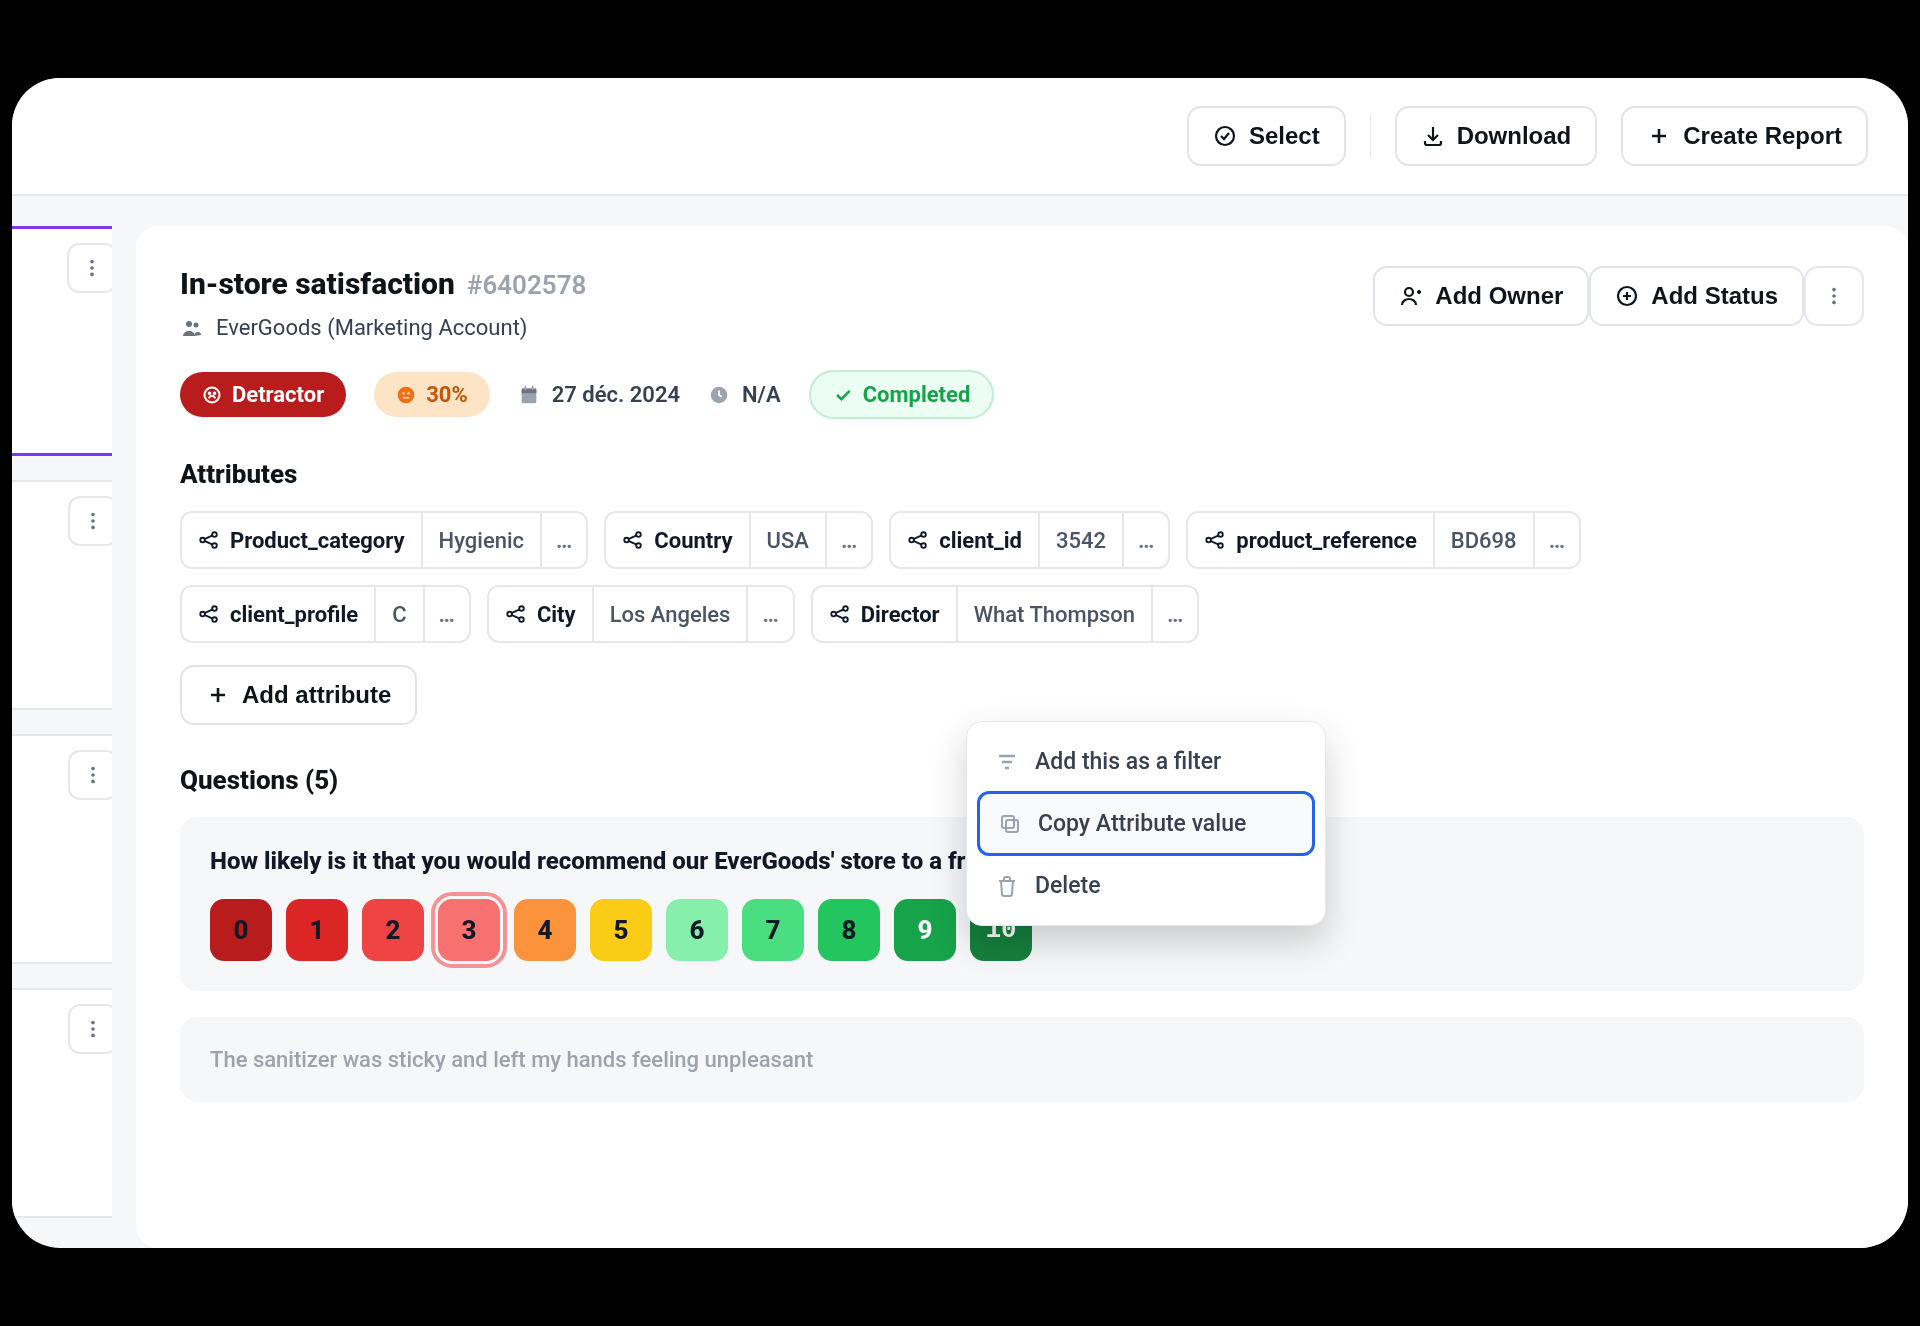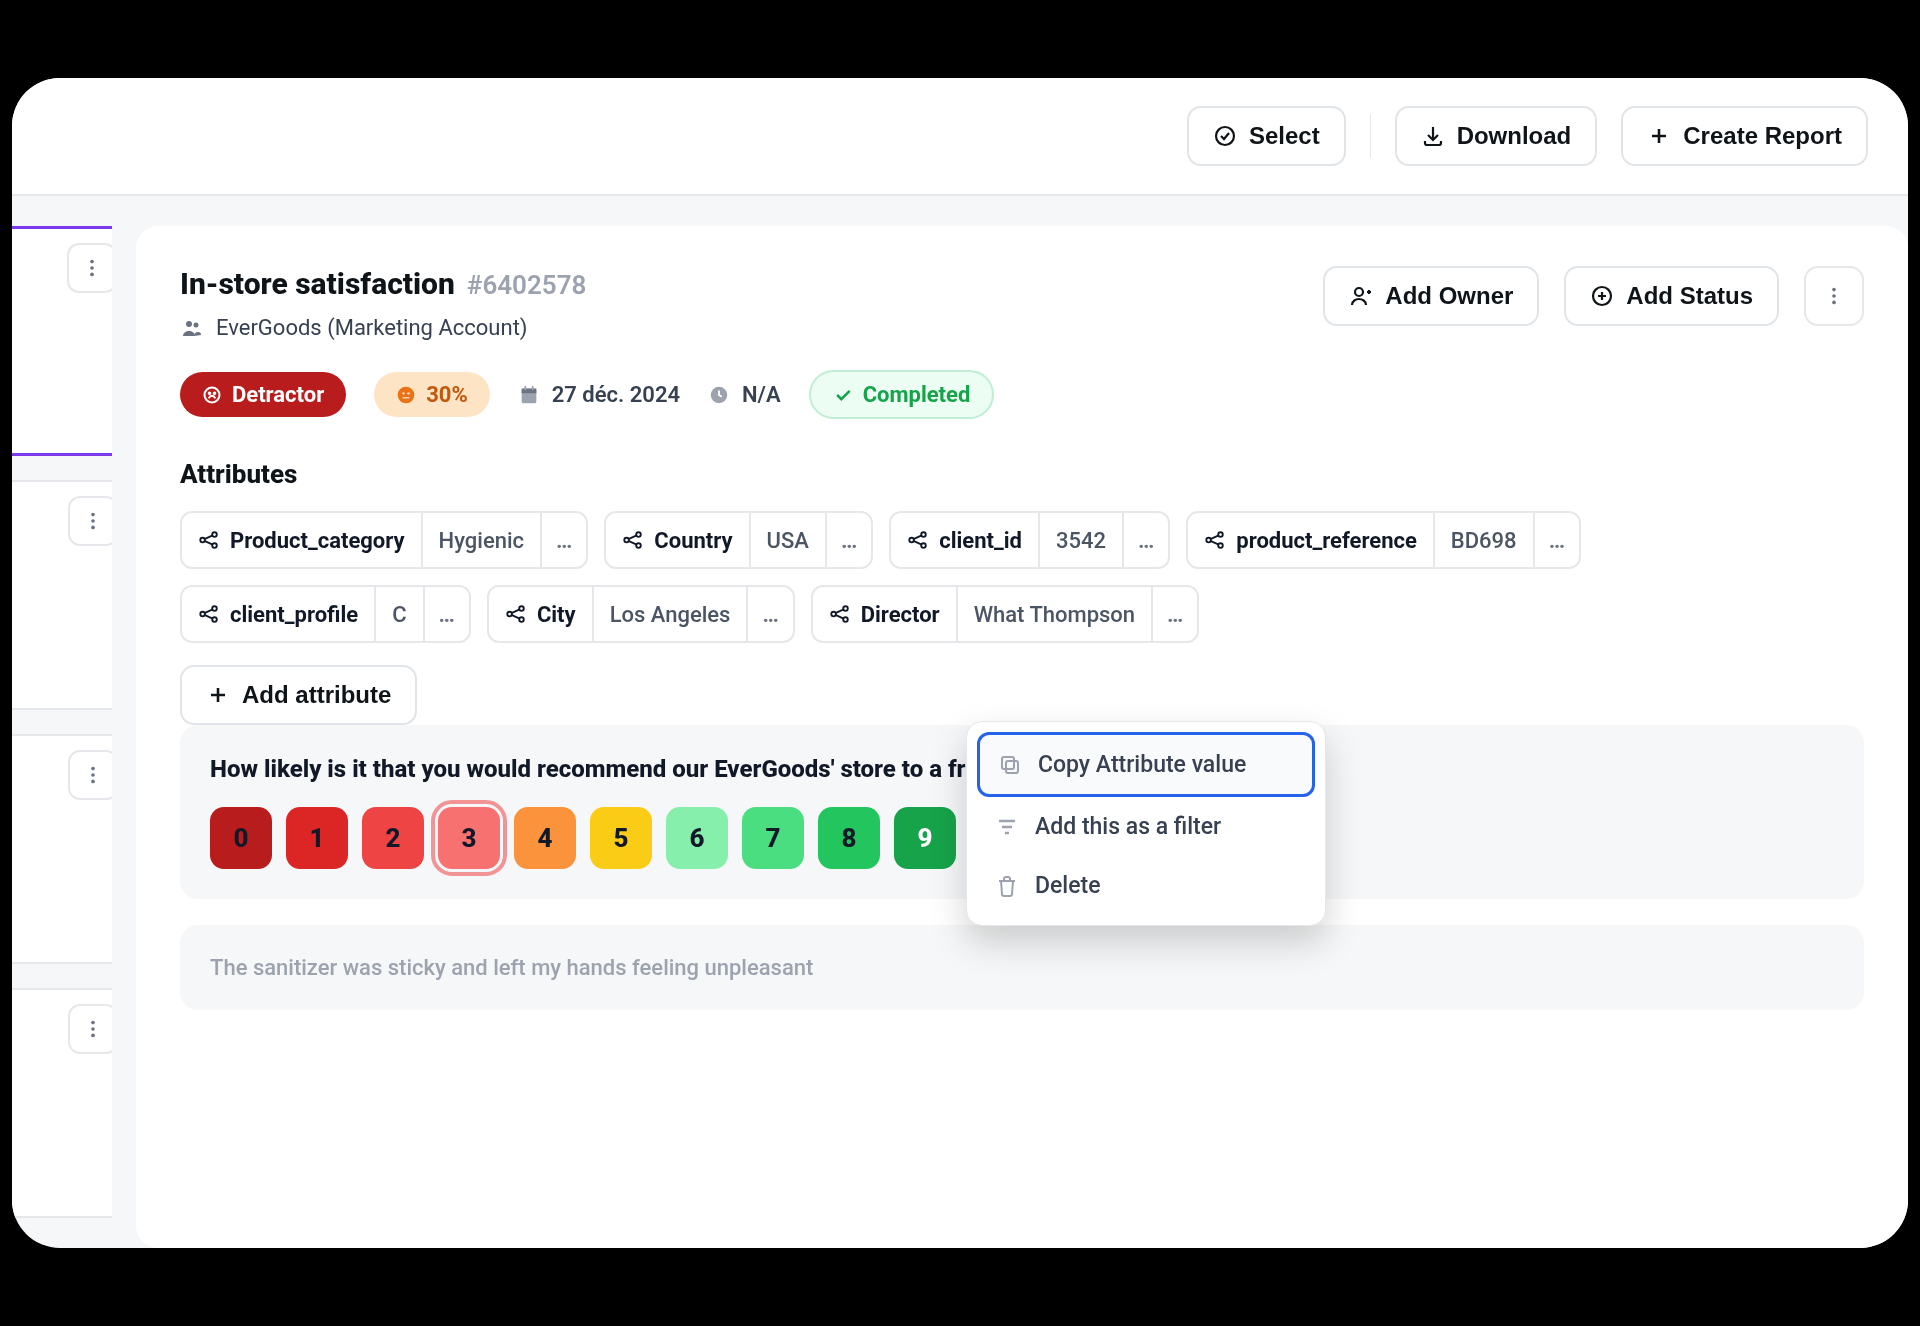--- a/index.html
+++ b/index.html
@@ -131,21 +131,21 @@
     align-items: center;
     gap: 12px;
     margin-top: 14px;
     font-size: 22px;
     font-weight: 400;
     color: #374151;
   }
   .org .ico { color: #6b7280; }
   .hdr-actions {
     display: flex;
-    gap: 25px;
+    gap: 0;
     align-items: flex-start;
   }
   .iconbtn {
     width: 60px;
     height: 60px;
     border: 2px solid #e5e7eb;
     border-radius: 14px;
     background: #fff;
     display: flex;
     align-items: center;
@@ -534,41 +534,42 @@
             </div>
           </div>
         <button class="btn addbtn">
           <svg class="ico" viewBox="0 0 24 24" fill="none" stroke="currentColor" stroke-width="2.6">
               <path d="M12 5v14M5 12h14"></path>
             </svg>
           <span>Add attribute</span>
         </button>
 
         <div class="menu">
+          <div class="menu-item">
+            <svg class="ico" viewBox="0 0 24 24" fill="none" stroke="currentColor" stroke-width="2.4">
+                <path d="M4 6h16M7 12h10M10 18h4"></path>
+              </svg>
+            <span>Add this as a filter</span>
+          </div>
           <div class="menu-item selected">
             <svg class="ico" viewBox="0 0 24 24" fill="none" stroke="currentColor" stroke-width="2">
                 <rect x="8" y="8" width="12" height="12" rx="2"></rect>
                 <rect x="4" y="4" width="12" height="12" rx="2"></rect>
               </svg>
             <span>Copy Attribute value</span>
           </div>
           <div class="menu-item">
-            <svg class="ico" viewBox="0 0 24 24" fill="none" stroke="currentColor" stroke-width="2.4">
-                <path d="M4 6h16M7 12h10M10 18h4"></path>
-              </svg>
-            <span>Add this as a filter</span>
-          </div>
-          <div class="menu-item">
             <svg class="ico" viewBox="0 0 24 24" fill="none" stroke="currentColor" stroke-width="2">
                 <path d="M4 7h16M9 7V5a2 2 0 0 1 2-2h2a2 2 0 0 1 2 2v2M6 7l1 13a2 2 0 0 0 2 2h6a2 2 0 0 0 2-2l1-13"></path>
               </svg>
             <span>Delete</span>
           </div>
         </div>
 
+        <h3 class="section-h">Questions (5)</h3>
 
         <div class="question">
           <h4>How likely is it that you would recommend our EverGoods' store to a friend or colleague?</h4>
           <div class="nps" id="nps-row">
               <div class="cell" style="background: rgb(185, 28, 28);">0</div>
               <div class="cell" style="background: rgb(220, 38, 38);">1</div>
               <div class="cell" style="background: rgb(239, 68, 68);">2</div>
               <div class="cell sel" style="background: rgb(248, 113, 113);">3</div>
               <div class="cell" style="background: rgb(251, 146, 60);">4</div>
               <div class="cell" style="background: rgb(250, 204, 21);">5</div>

